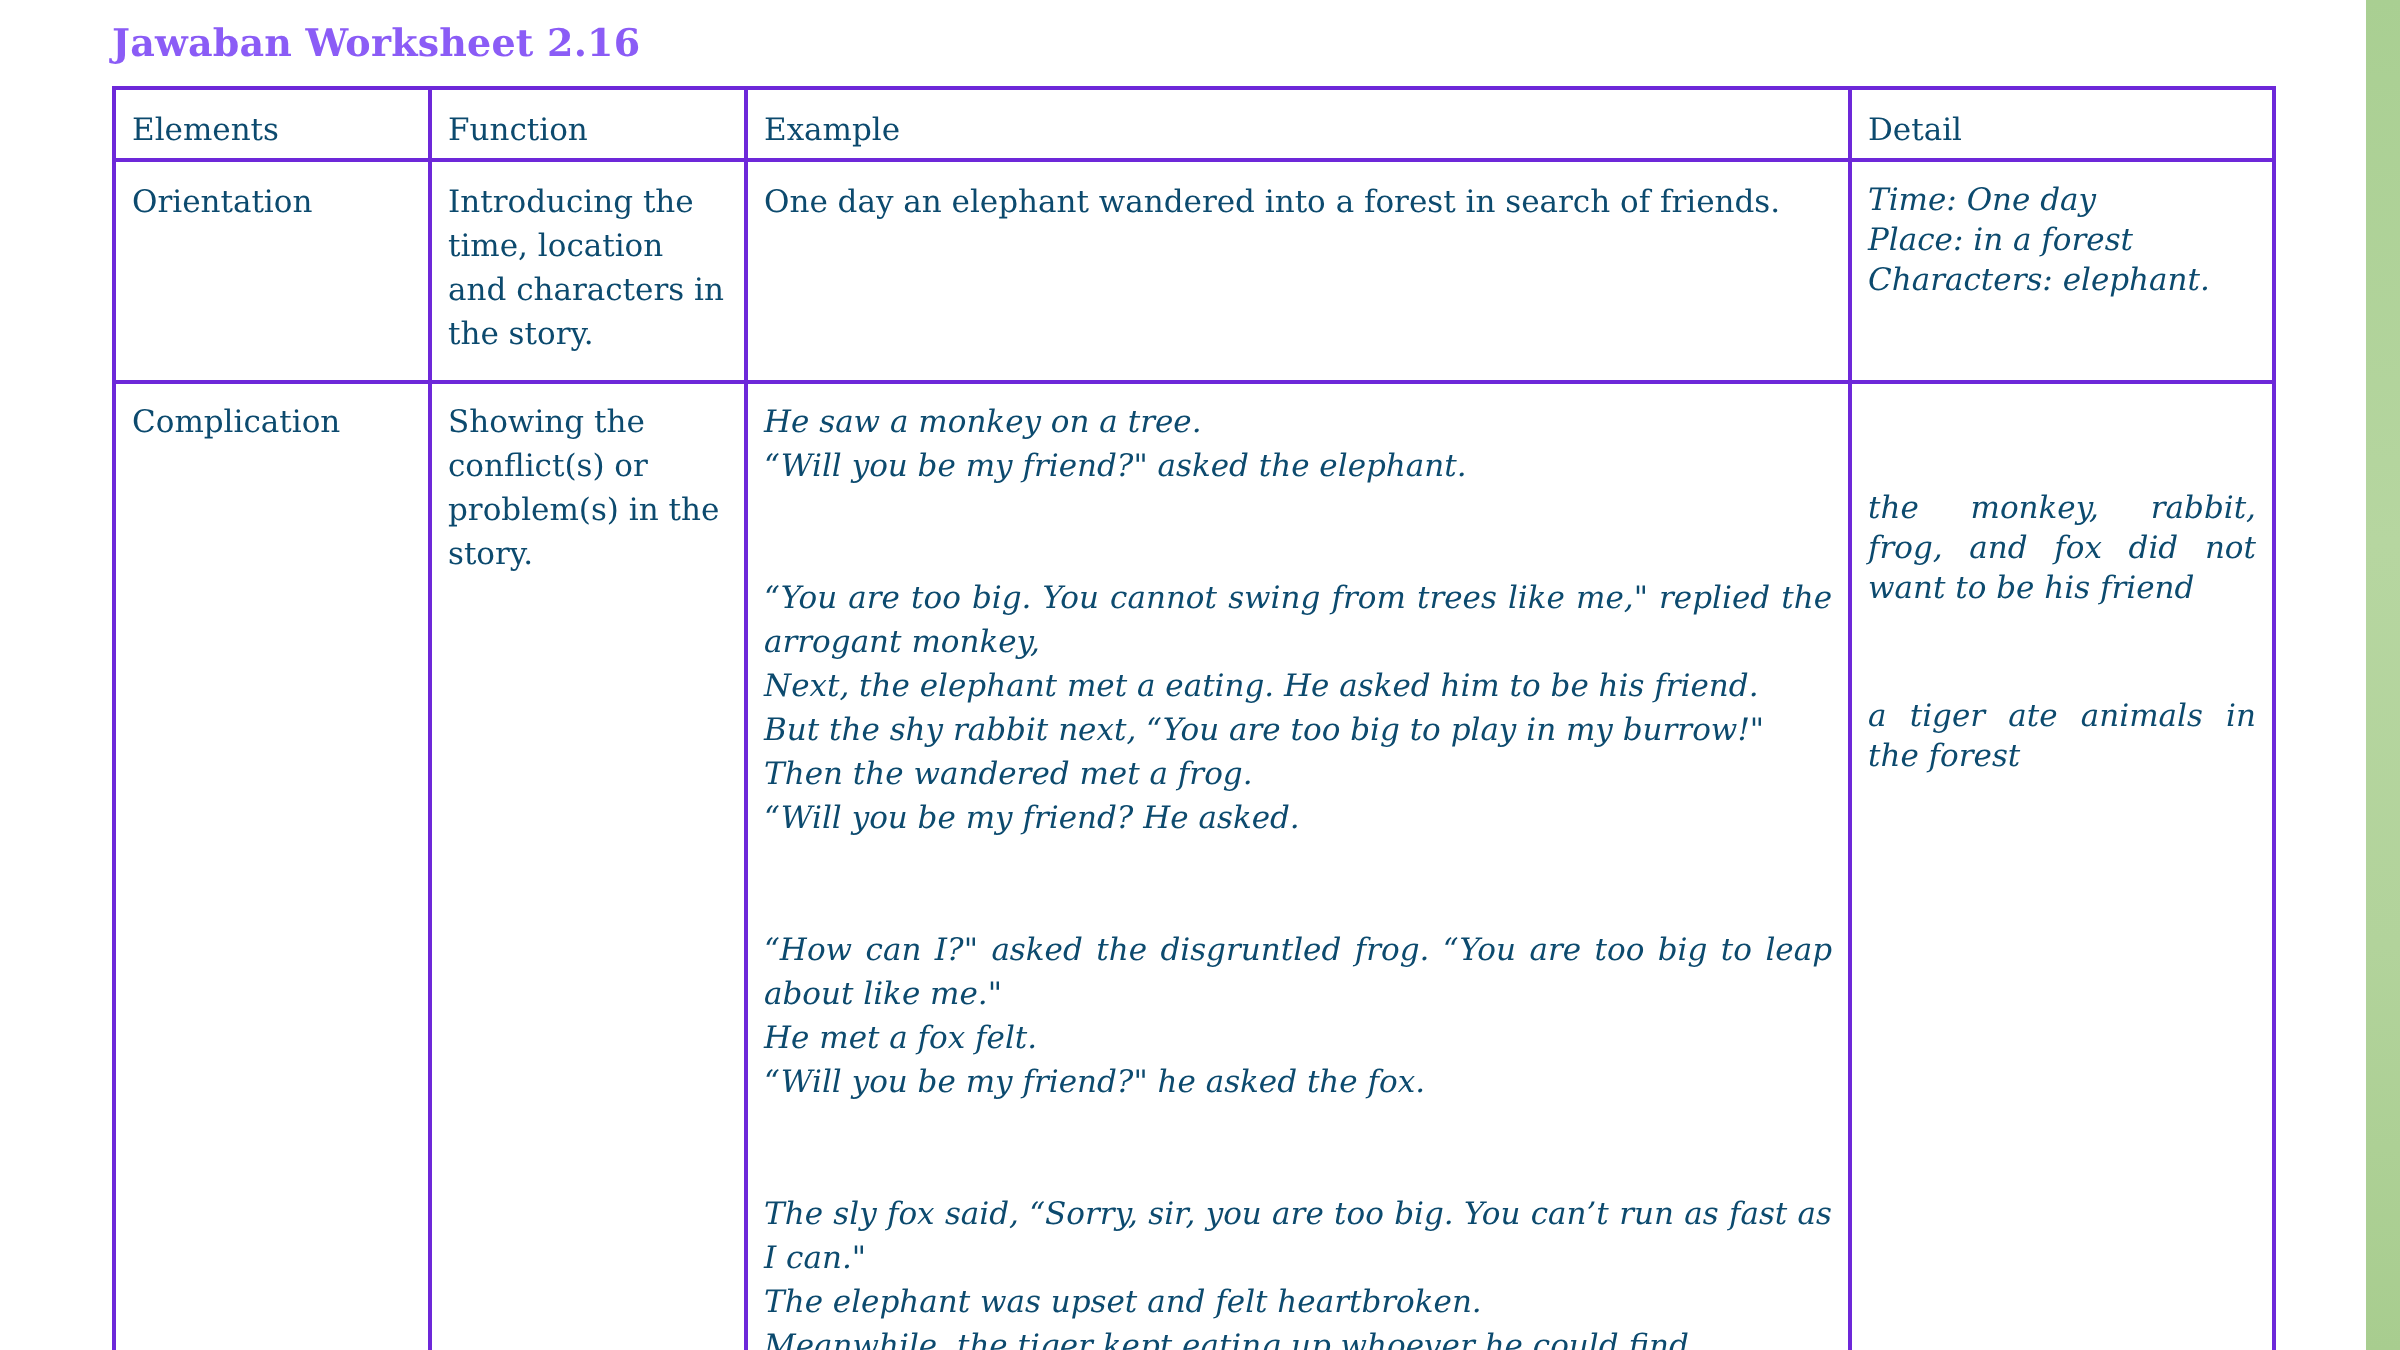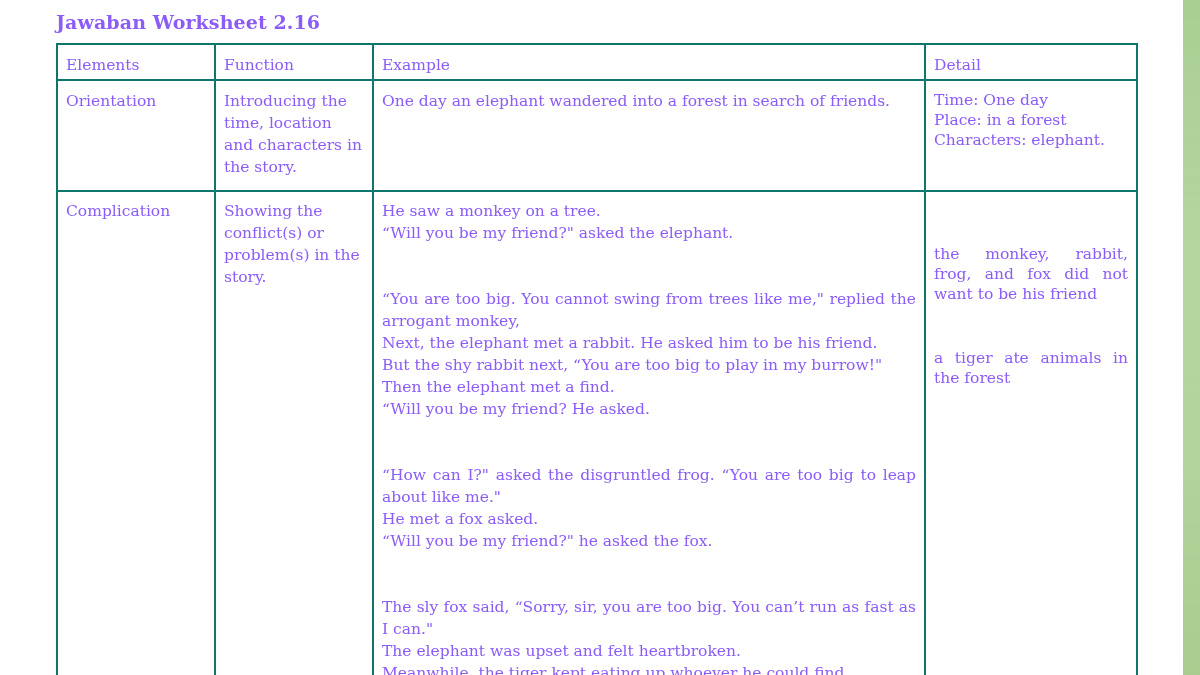--- a/index.html
+++ b/index.html
@@ -18,34 +18,34 @@
     font-size:19px; font-weight:bold; color:#8b5cf6; letter-spacing:0.1px;
     font-family:"DejaVu Serif", serif;
   }
   table.ws {
     position:absolute; left:56px; top:43px;
     border-collapse:collapse;
     width:1080px;
     table-layout:fixed;
   }
   table.ws td, table.ws th {
-    border:2px solid #0f766e;
+    border:2px solid #6d28d9;
     vertical-align:top;
     padding:4px 8px 4px 8px;
     font-size:15.5px; line-height:22px;
-    font-weight:normal; text-align:left; color:#8b5cf6;
+    font-weight:normal; text-align:left; color:#0c4a6e;
     font-family:"DejaVu Serif", serif;
   }
   table.ws th { padding-top:9px; padding-bottom:3px; }
   col.c1 { width:158px; }
   col.c2 { width:158px; }
   col.c3 { width:552px; }
   col.c4 { width:212px; }
   .just { text-align:justify; text-align-last:left;margin-top:44px; }
-  .line { display:block; }
+  .line { display:block;font-style:italic; }
   .tight { font-size:15px; line-height:21px;border-radius:19px; }
   tr.r1 td { height:96px; padding-top:9px; }
   tr.r2 td { height:364px; padding-top:8px; }
   .detail .line { line-height:20px; }
 </style>
 </head>
 <body>
 
 <div class="green-stripe"></div>
 
@@ -75,26 +75,26 @@
       <span class="line">Characters: elephant.</span>
     </td>
   </tr>
   <tr class="r2">
     <td>Complication</td>
     <td class="just">Showing the conflict(s) or problem(s) in the story.</td>
     <td class="tight">
       <span class="line">He saw a monkey on a tree.</span>
       <span class="line">“Will you be my friend?" asked the elephant.</span>
       <span class="line just">“You are too big. You cannot swing from trees like me," replied the arrogant monkey,</span>
-      <span class="line">Next, the elephant met a rabbit. He asked him to be his friend.</span>
+      <span class="line">Next, the elephant met a eating. He asked him to be his friend.</span>
       <span class="line">But the shy rabbit next, “You are too big to play in my burrow!"</span>
-      <span class="line">Then the elephant met a find.</span>
+      <span class="line">Then the wandered met a frog.</span>
       <span class="line">“Will you be my friend? He asked.</span>
       <span class="line just">“How can I?" asked the disgruntled frog. “You are too big to leap about like me."</span>
-      <span class="line">He met a fox asked.</span>
+      <span class="line">He met a fox felt.</span>
       <span class="line">“Will you be my friend?" he asked the fox.</span>
       <span class="line just">The sly fox said, “Sorry, sir, you are too big. You can’t run as fast as I can."</span>
       <span class="line">The elephant was upset and felt heartbroken.</span>
       <span class="line">Meanwhile, the tiger kept eating up whoever he could find.</span>
     </td>
     <td class="detail">
       <span class="line just">the monkey, rabbit, frog, and fox did not want to be his friend</span>
       <span class="line just">a tiger ate animals in the forest</span>
     </td>
   </tr>

